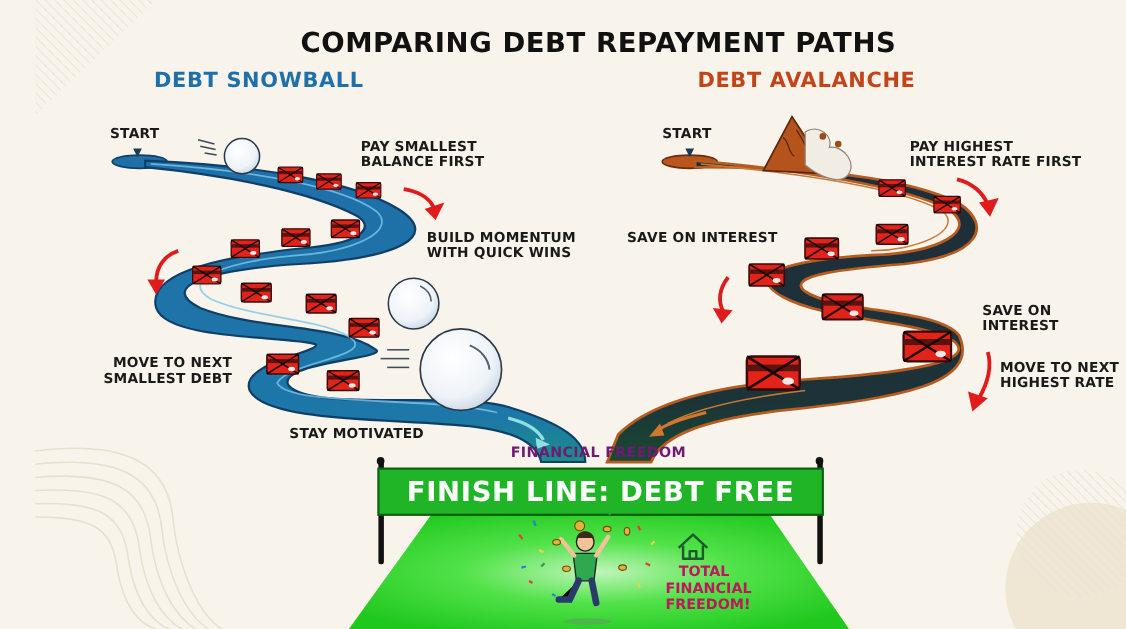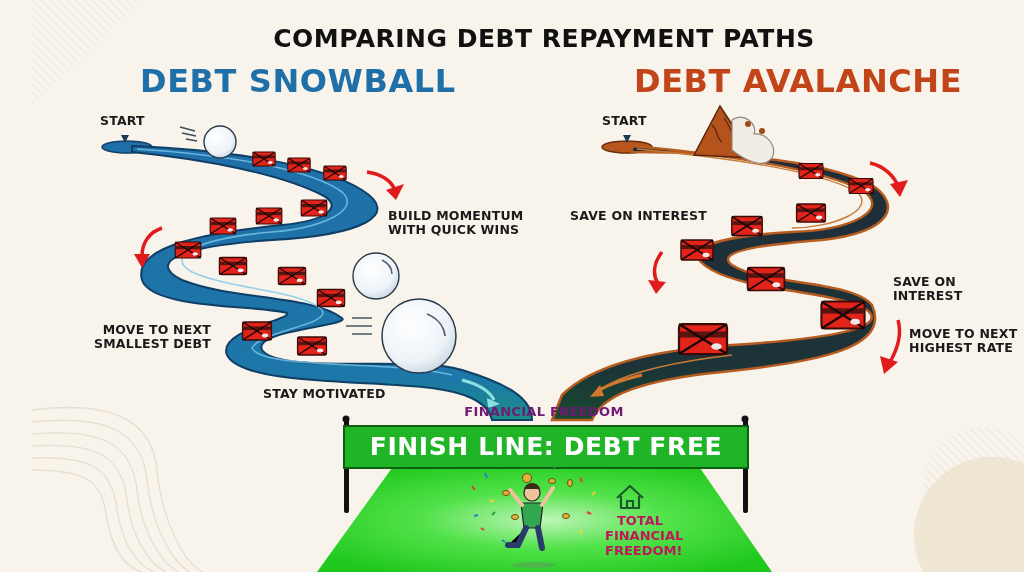--- a/index.html
+++ b/index.html
@@ -1,21 +1,21 @@
 <!DOCTYPE html>
 <html><head>
 <meta charset="utf-8">
 <style>
   html,body{margin:0;padding:0;}
   body{width:1024px;height:572px;overflow:hidden;background:#f8f4ec;font-family:"DejaVu Sans","Liberation Sans",sans-serif;position:relative;}
   .stage{position:absolute;left:0;top:0;width:1024px;height:572px;margin-left:32px;}
   svg.scene{position:absolute;left:0;top:0;}
   .txt{position:absolute;font-weight:bold;color:#1a1a1a;line-height:1.08;font-size:12.5px;letter-spacing:0.2px;}
   .title{position:absolute;left:0;width:1024px;top:24px;text-align:center;font-size:25px;font-weight:bold;color:#111;letter-spacing:0.5px;}
-  .sub{position:absolute;top:62px;font-size:32px;font-weight:bold;letter-spacing:0.6px;}
+  .sub{position:absolute;top:62px;font-size:19px;font-weight:bold;letter-spacing:0.6px;}
   .banner-text{position:absolute;left:318px;width:392px;top:428px;height:38px;line-height:38px;text-align:center;color:#fff;font-weight:bold;font-size:25px;letter-spacing:0.6px;}
   .ff{position:absolute;left:420px;width:184px;top:404px;text-align:center;color:#701a75;font-weight:bold;font-size:13px;letter-spacing:0.3px;}
   .tff{position:absolute;left:573px;width:70px;top:514px;text-align:center;font-weight:bold;font-size:13px;color:#be185d;line-height:1.15;}
 </style>
 </head>
 <body>
 
 <div class="stage">
 
 <svg class="scene" width="1024" height="572" viewBox="0 0 1024 572">
@@ -200,27 +200,31 @@
       <path d="M595,508 L595,501 L601,501 L601,508"></path>
     </g>
   </g>
 </svg>
 
 <div class="title">COMPARING DEBT REPAYMENT PATHS</div>
 <div class="sub" style="left:108px;color:#1f6fa8;">DEBT SNOWBALL</div>
 <div class="sub" style="left:602px;color:#c2451a;">DEBT AVALANCHE</div>
 
 <div class="txt" style="left:68px;top:114px;">START</div>
+<div class="txt" style="left:296px;top:126px;white-space:pre;">PAY SMALLEST
+BALANCE FIRST</div>
 <div class="txt" style="left:356px;top:209px;white-space:pre;">BUILD MOMENTUM
 WITH QUICK WINS</div>
 <div class="txt" style="left:62px;top:323px;white-space:pre;text-align:right;">MOVE TO NEXT
 SMALLEST DEBT</div>
 <div class="txt" style="left:231px;top:387px;">STAY MOTIVATED</div>
 
 <div class="txt" style="left:570px;top:114px;">START</div>
+<div class="txt" style="left:795px;top:126px;white-space:pre;">PAY HIGHEST
+INTEREST RATE FIRST</div>
 <div class="txt" style="left:538px;top:209px;">SAVE ON INTEREST</div>
 <div class="txt" style="left:861px;top:275px;white-space:pre;">SAVE ON
 INTEREST</div>
 <div class="txt" style="left:877px;top:327px;white-space:pre;">MOVE TO NEXT
 HIGHEST RATE</div>
 
 <div class="ff">FINANCIAL FREEDOM</div>
 <div class="banner-text">FINISH LINE: DEBT FREE</div>
 <div class="tff" style="white-space:pre;">TOTAL
 FINANCIAL

